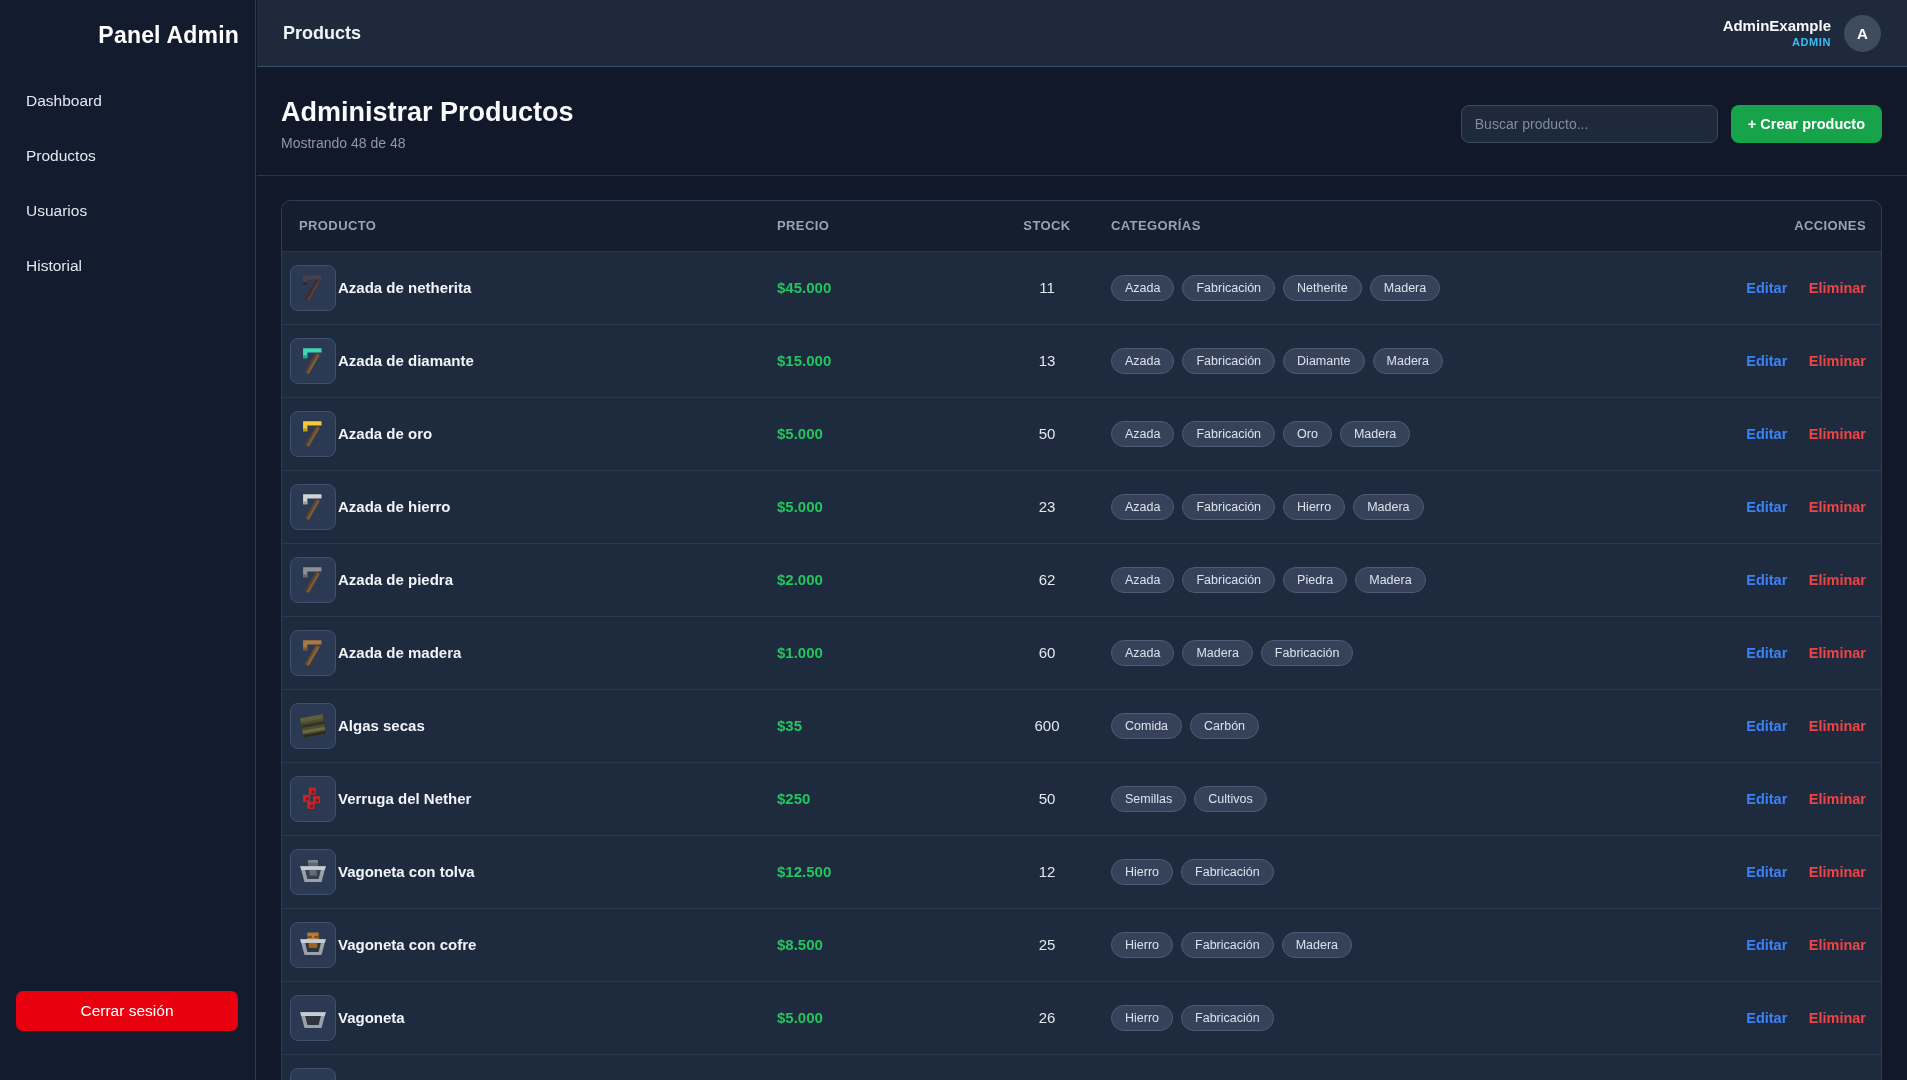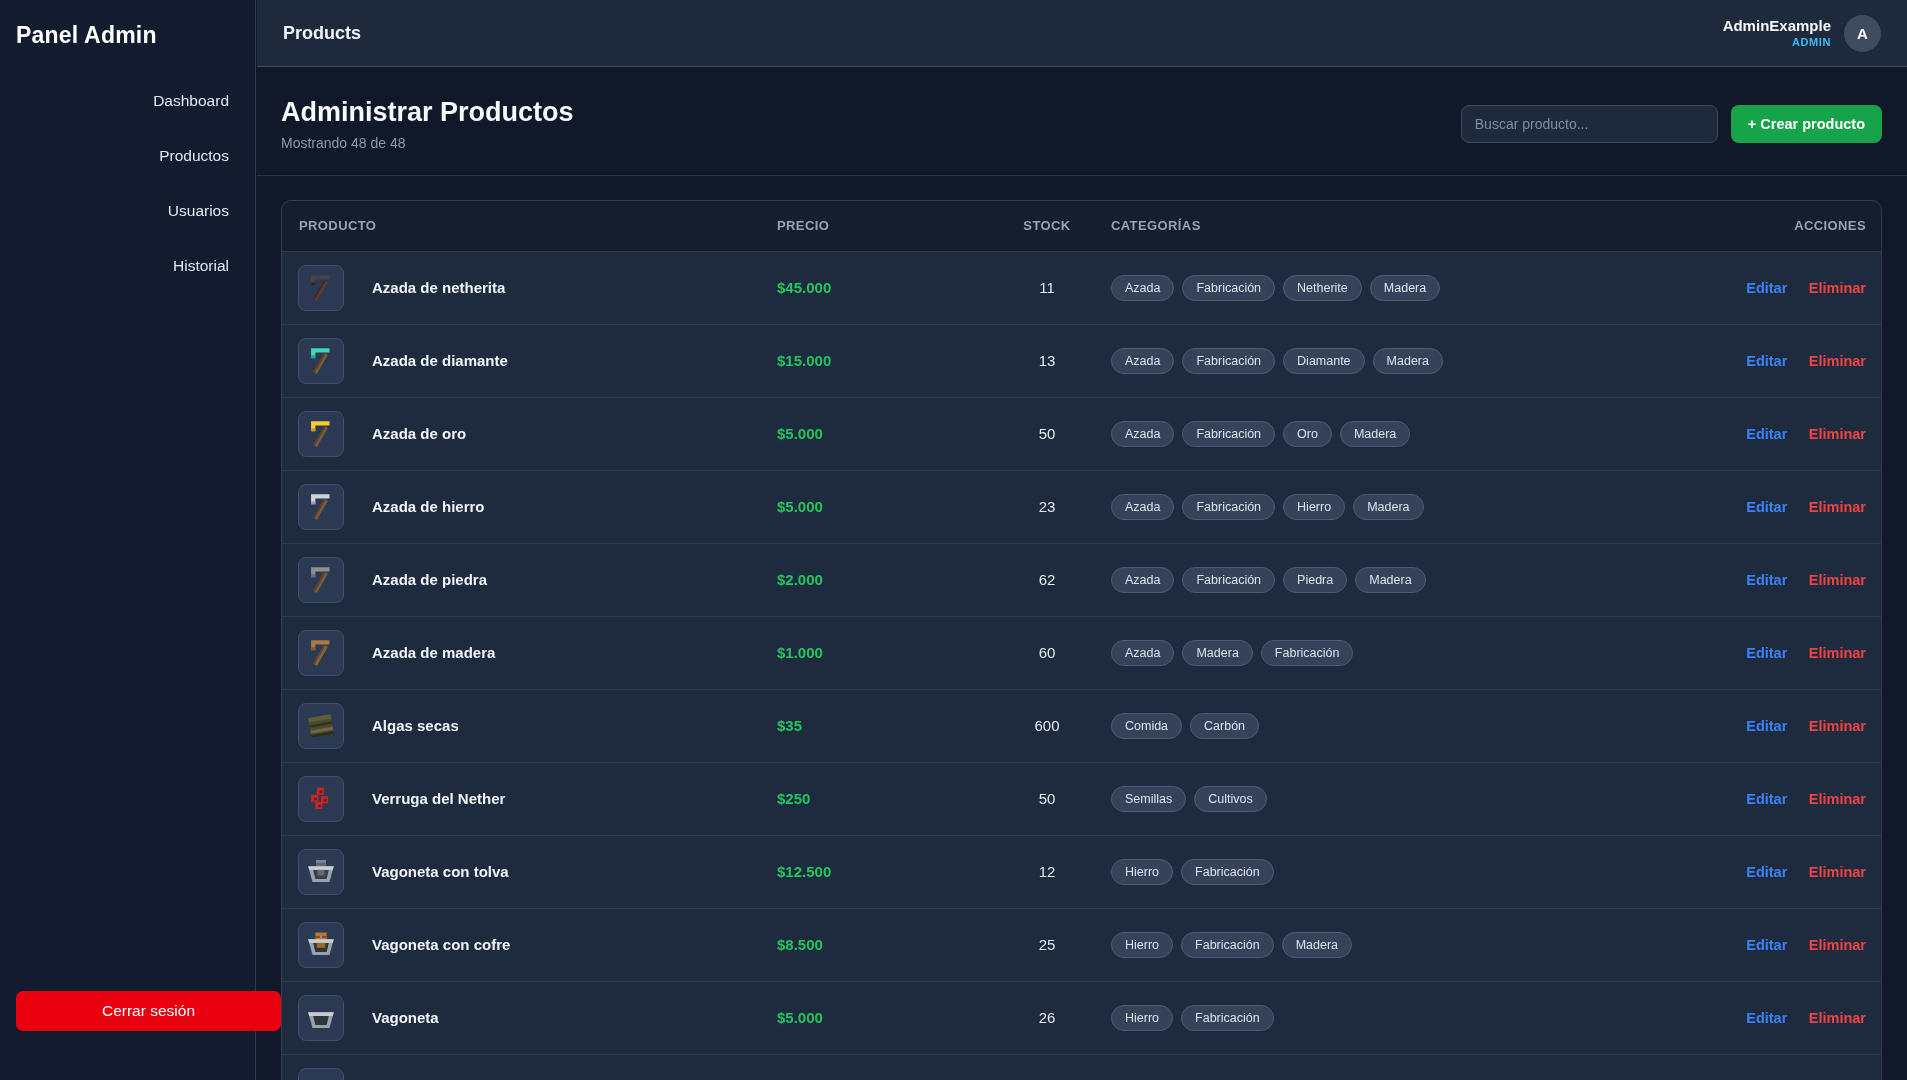--- a/index.html
+++ b/index.html
@@ -2,24 +2,24 @@
 <html><head>
 <meta charset="utf-8">
 <style>
   * { margin:0; padding:0; box-sizing:border-box; }
   html,body { width:1907px; height:1080px; overflow:hidden;
     font-family:"Liberation Sans", sans-serif; background:#101829; }
 
   
   .sidebar { position:fixed; left:0; top:0; width:256px; height:1080px;
     background:#131c2f; border-right:1px solid #2c3a52; z-index:5; }
-  .brand { padding:22px 16px 0 16px; font-size:23px; font-weight:bold; color:#ffffff; letter-spacing:.2px; }
-  .nav { margin-top:30px; padding:0 16px; display:flex; flex-direction:column; gap:11px;align-items:flex-end; }
+  .brand { padding:22px 16px 0 16px; font-size:23px; font-weight:bold; color:#ffffff; letter-spacing:.2px;text-align:right; }
+  .nav { margin-top:30px; padding:0 16px; display:flex; flex-direction:column; gap:11px; }
   .nav-item { padding:13px 10px; font-size:15.5px; color:#e2e8f0; border-radius:6px; cursor:pointer; }
-  .logout-btn { position:absolute; bottom:49px; left:16px; width:265px; height:40px;
+  .logout-btn { position:absolute; bottom:49px; left:16px; width:222px; height:40px;
     background:#e8000f; color:#ffffff; border:none; border-radius:7px; font-size:15.5px;
     font-family:"Liberation Sans", sans-serif; cursor:pointer; }
 
   
   .main { margin-left:257px; }
   .topbar { height:67px; background:#1e2a3c; border-bottom:1px solid #3d4d66;
     display:flex; align-items:center; justify-content:space-between; padding:0 26px; }
   .breadcrumb { font-size:18px; font-weight:bold; color:#f1f5f9; }
   .user-box { display:flex; align-items:center; }
   .user-meta { text-align:right; line-height:1.25; }
@@ -48,21 +48,21 @@
   .card { border:1px solid #2f3e58; border-radius:10px; overflow:hidden; background:#1e2a3d; }
   table { width:100%; border-collapse:collapse; table-layout:fixed; }
   thead tr { background:#141e2f; height:50px; }
   th { font-size:13px; color:#97a3b6; letter-spacing:.4px; font-weight:bold; text-align:left; }
   th.c-prod { padding-left:17px; }
   th.c-stock { text-align:center; }
   th.c-cat { padding-left:19px; }
   th.c-act { text-align:right; padding-right:18px; }
   tbody tr { height:73px; border-top:1px solid #2b384e; background:#1e2a3d; }
   td { vertical-align:middle; }
-  .prod-cell { display:flex; align-items:center; gap:28px; padding-left:16px; }
+  .prod-cell { display:flex; align-items:center; gap:2px; padding-left:8px; }
   .icon-box { width:46px; height:46px; border-radius:8px; background:#2b3952;
     border:1px solid #40506c; display:flex; align-items:center; justify-content:center; flex:none; }
   .prod-name { font-size:15px; font-weight:bold; color:#f1f5f9; }
   .price { color:#22c55e; font-weight:bold; font-size:15px; }
   .stock { text-align:center; color:#e2e8f0; font-size:15px; }
   .tags { display:flex; gap:8px; padding-left:19px; flex-wrap:wrap; }
   .tag { background:#36425a; border:1px solid #4d5b74; color:#dbe2ec; font-size:12.5px;
     padding:5px 13px; border-radius:999px; white-space:nowrap; }
   .actions { text-align:right; padding-right:18px; white-space:nowrap; }
   .link-edit, .link-delete { font-size:14.5px; font-weight:bold; margin-left:17px;

